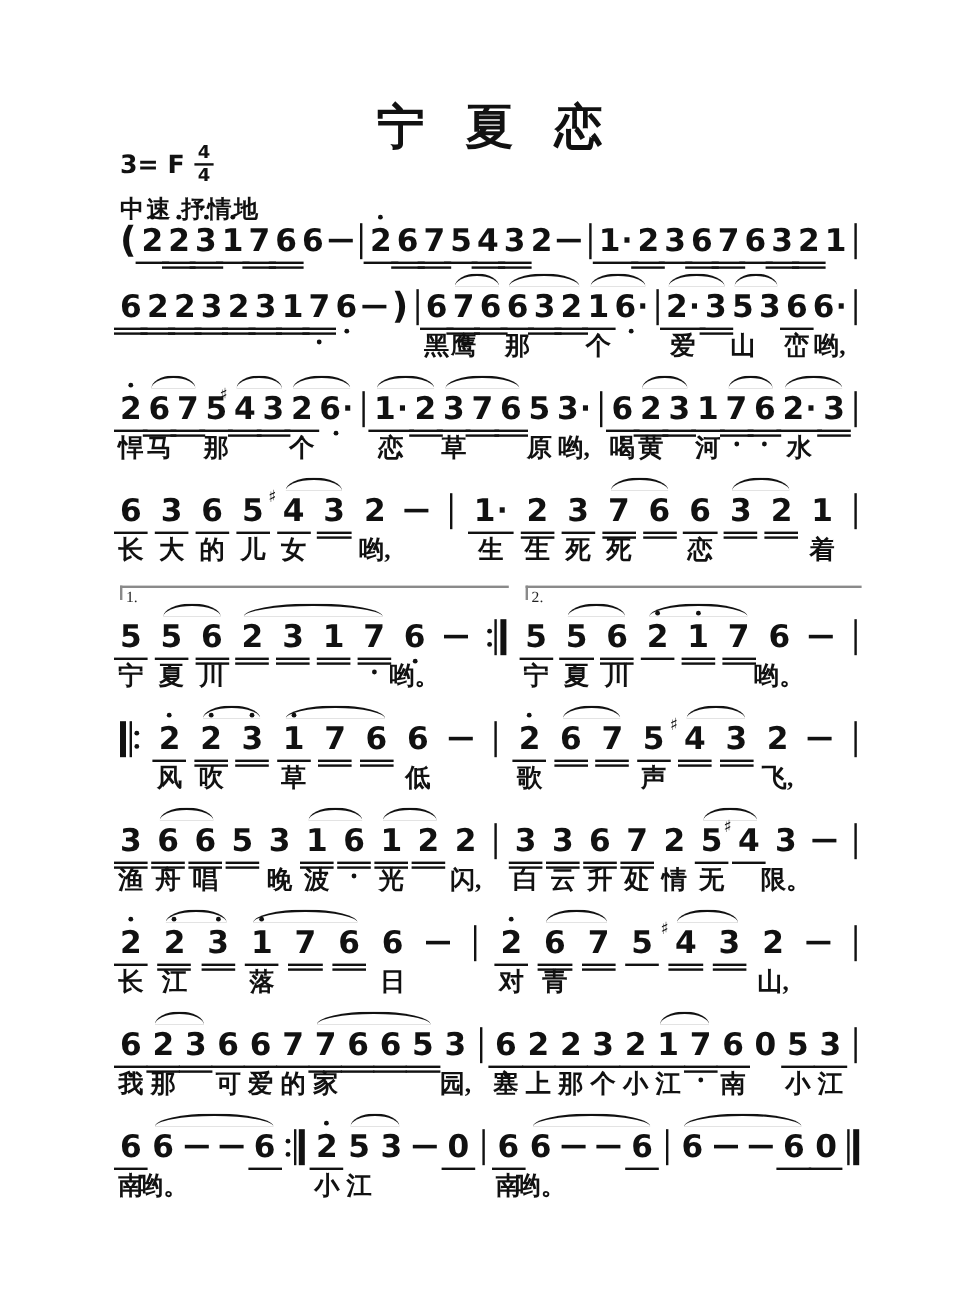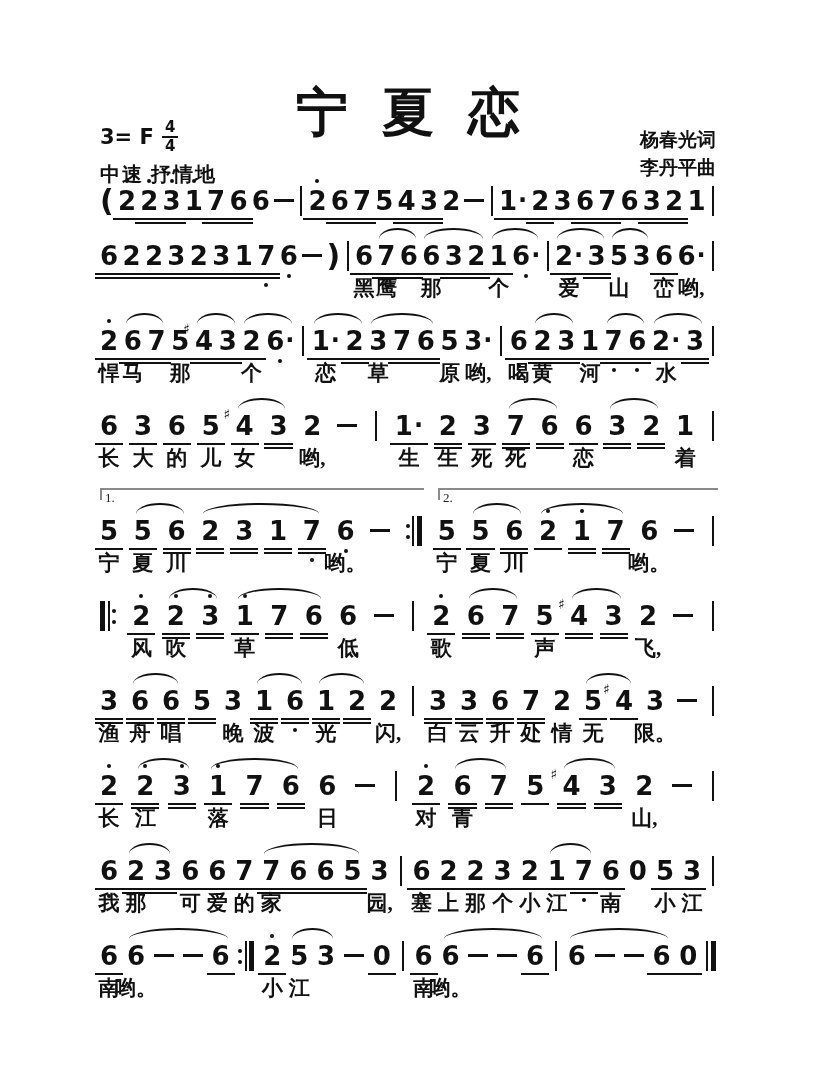--- a/index.html
+++ b/index.html
@@ -1,19 +1,19 @@
 <!DOCTYPE html>
 <html><head>
 <meta charset="utf-8">
 <style>
   html,body{margin:0;padding:0;background:#ffffff;}
   .sheet{position:relative;width:816px;height:1090px;background:#ffffff;color:#111;
          font-family:"DejaVu Sans",sans-serif;overflow:hidden;}
   .title{position:absolute;top:78px;left:0;width:100%;text-align:center;
-         font-size:52px;font-weight:700;letter-spacing:34px;text-indent:34px;
+         font-size:40px;font-weight:700;letter-spacing:34px;text-indent:34px;
          font-family:"DejaVu Sans",sans-serif;}
   .meta-left{position:absolute;left:100px;top:120px;}
   .keyline{display:flex;align-items:center;gap:8px;font-size:21px;font-weight:700;}
   .frac{display:inline-flex;flex-direction:column;align-items:center;line-height:1;
         font-size:15px;font-weight:700;}
   .frac .top{border-bottom:2px solid #111;padding:0 3px 1px;}
   .frac .bot{padding-top:1px;}
   .tempo{margin-top:7px;font-size:20px;font-weight:600;
          font-family:"Liberation Serif",serif;letter-spacing:2px;}
   .credits{position:absolute;right:100px;top:126px;text-align:right;font-size:19px;
@@ -67,24 +67,20 @@
     <div class="keyline">
       <span>3= F</span>
       <span class="frac">
         <span class="top">4</span>
         <span class="bot">4</span>
       </span>
     </div>
     <div class="tempo">中速  抒情地</div>
   </div>
 
-  <div class="credits">
-    <div>杨春光词</div>
-    <div>李丹平曲</div>
-  </div>
 
   <div class="score" id="score">
       <div class="system no-lyr">
         <div class="notes-row">
           <span class="tok paren">(</span>
           <span class="tok note">
             <span class="dg">2</span>
             <span class="odot abv"></span>
             <span class="ul u1p"></span>
           </span>

